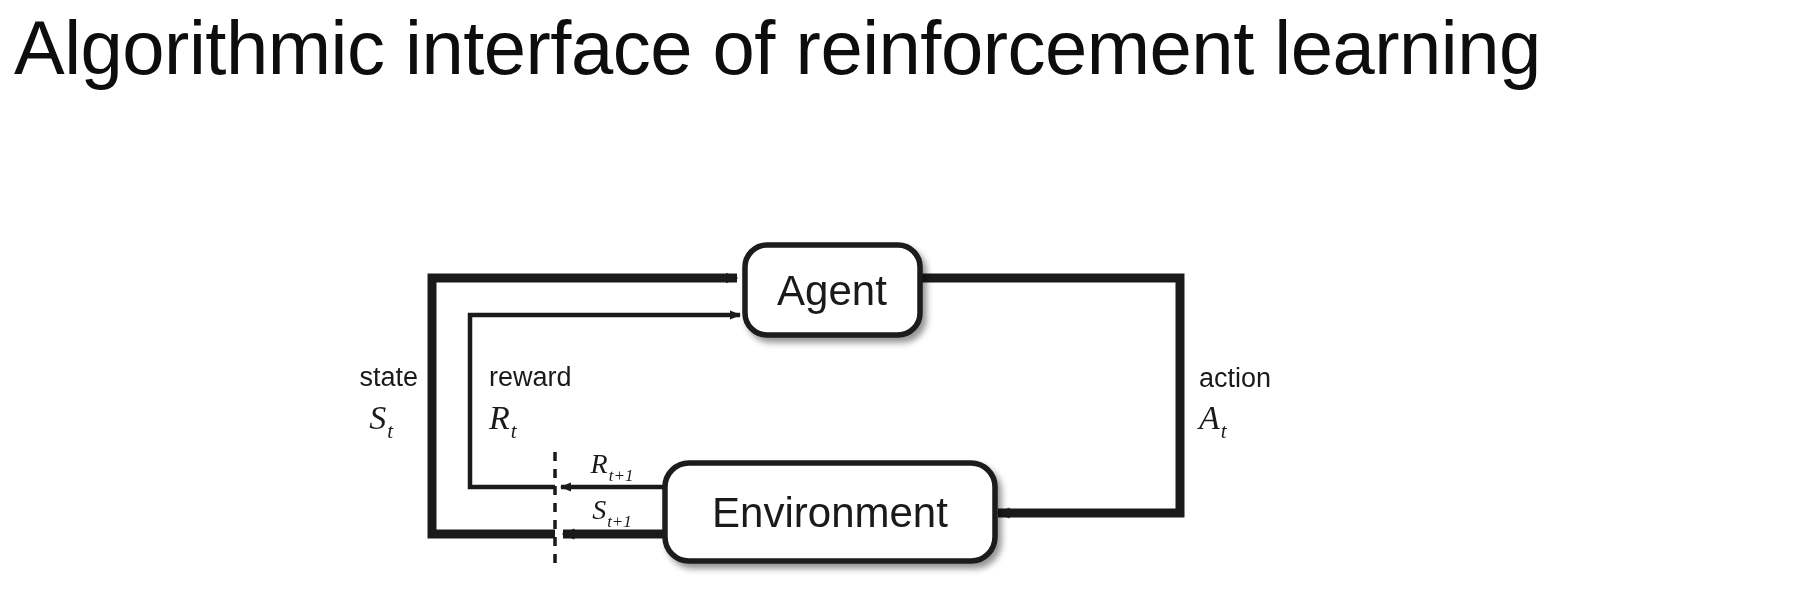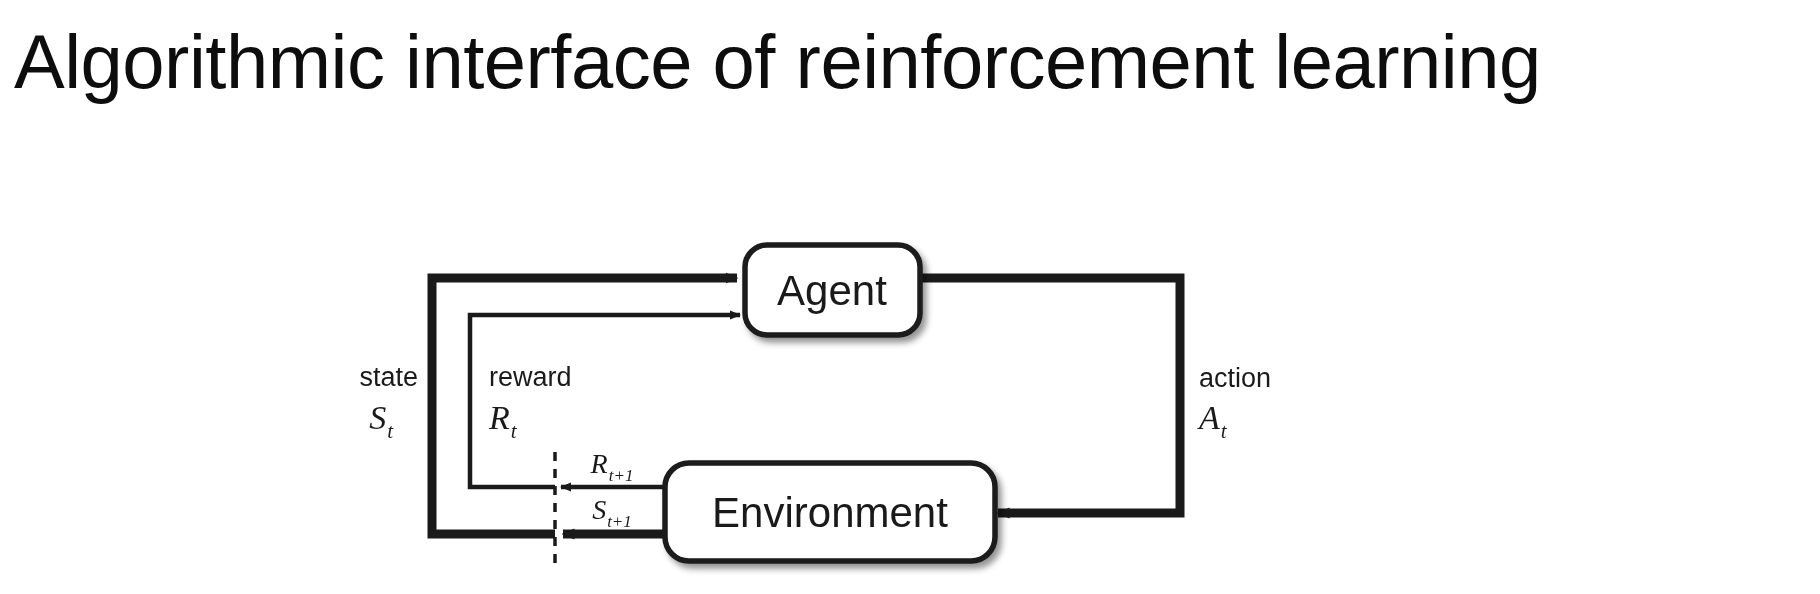--- a/index.html
+++ b/index.html
@@ -17,21 +17,21 @@
   }
   #slide {
     position: relative;
     width: 1820px;
     height: 594px;
     background: #ffffff;
   }
   #slide-title {
     position: absolute;
     left: 14px;
-    top: 14px;
+    top: 0;
     width: 1800px;
     font-family: "Liberation Sans", sans-serif;
     font-size: 76px;
     font-weight: 400;
     line-height: 96px;
     letter-spacing: -0.5px;
     color: #0d0d0d;
     white-space: nowrap;
   }
   #diagram-wrap {

